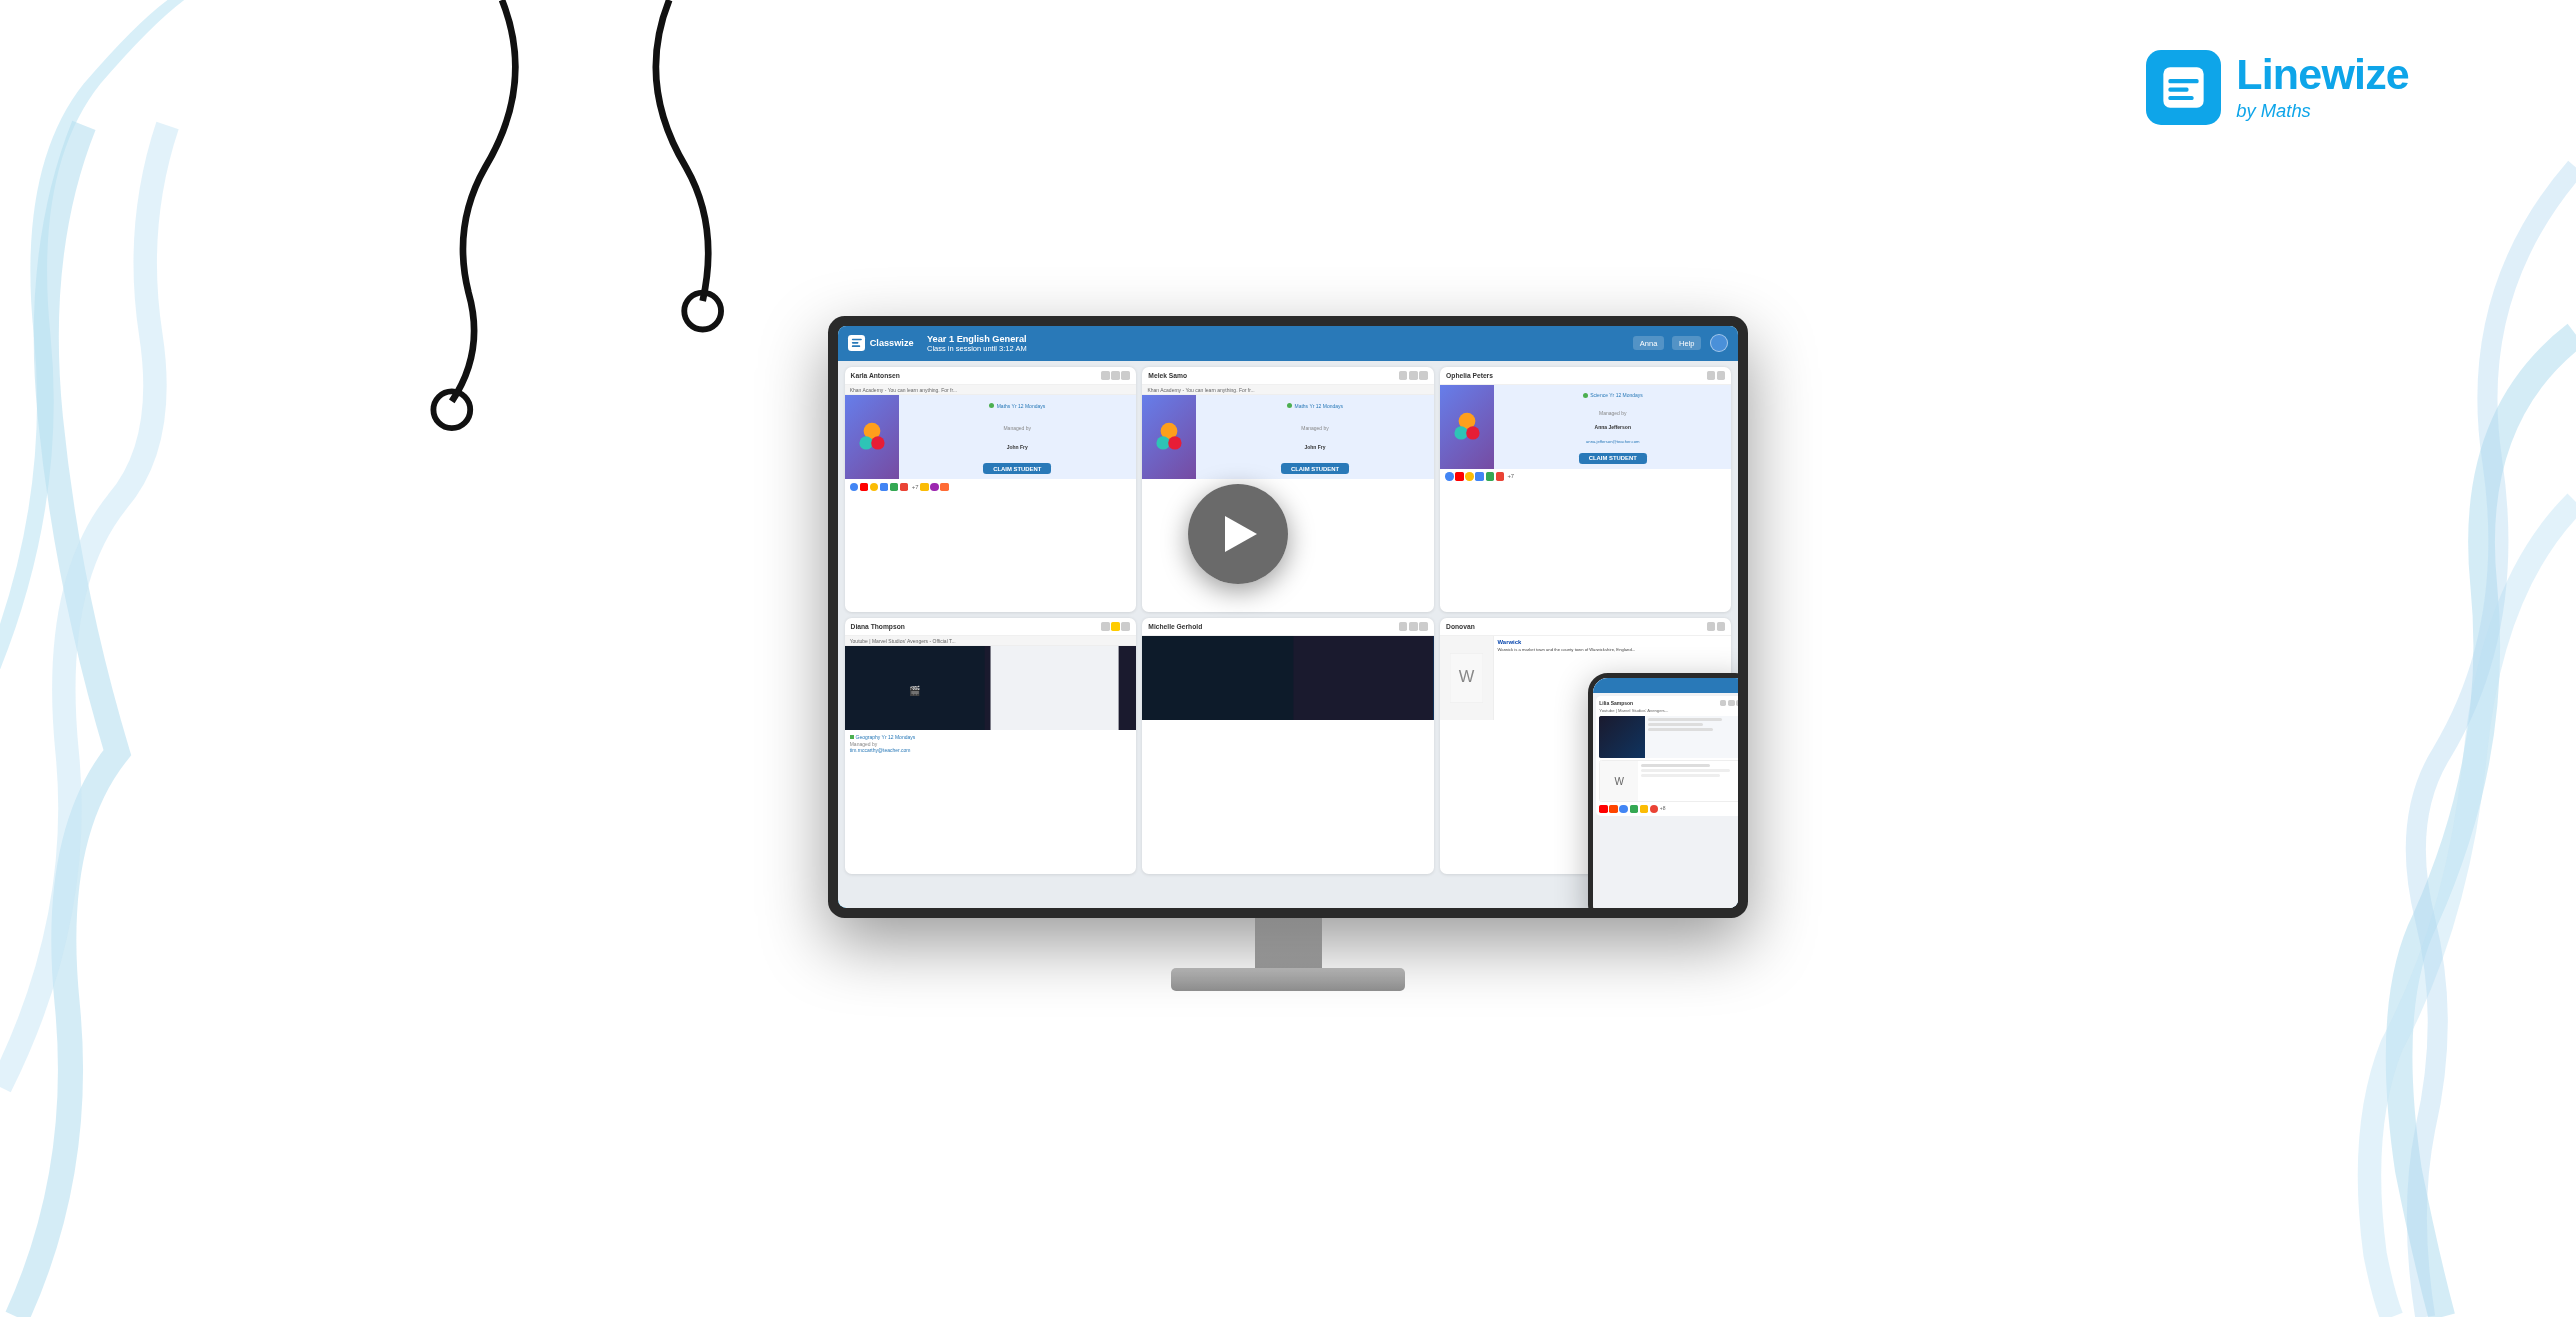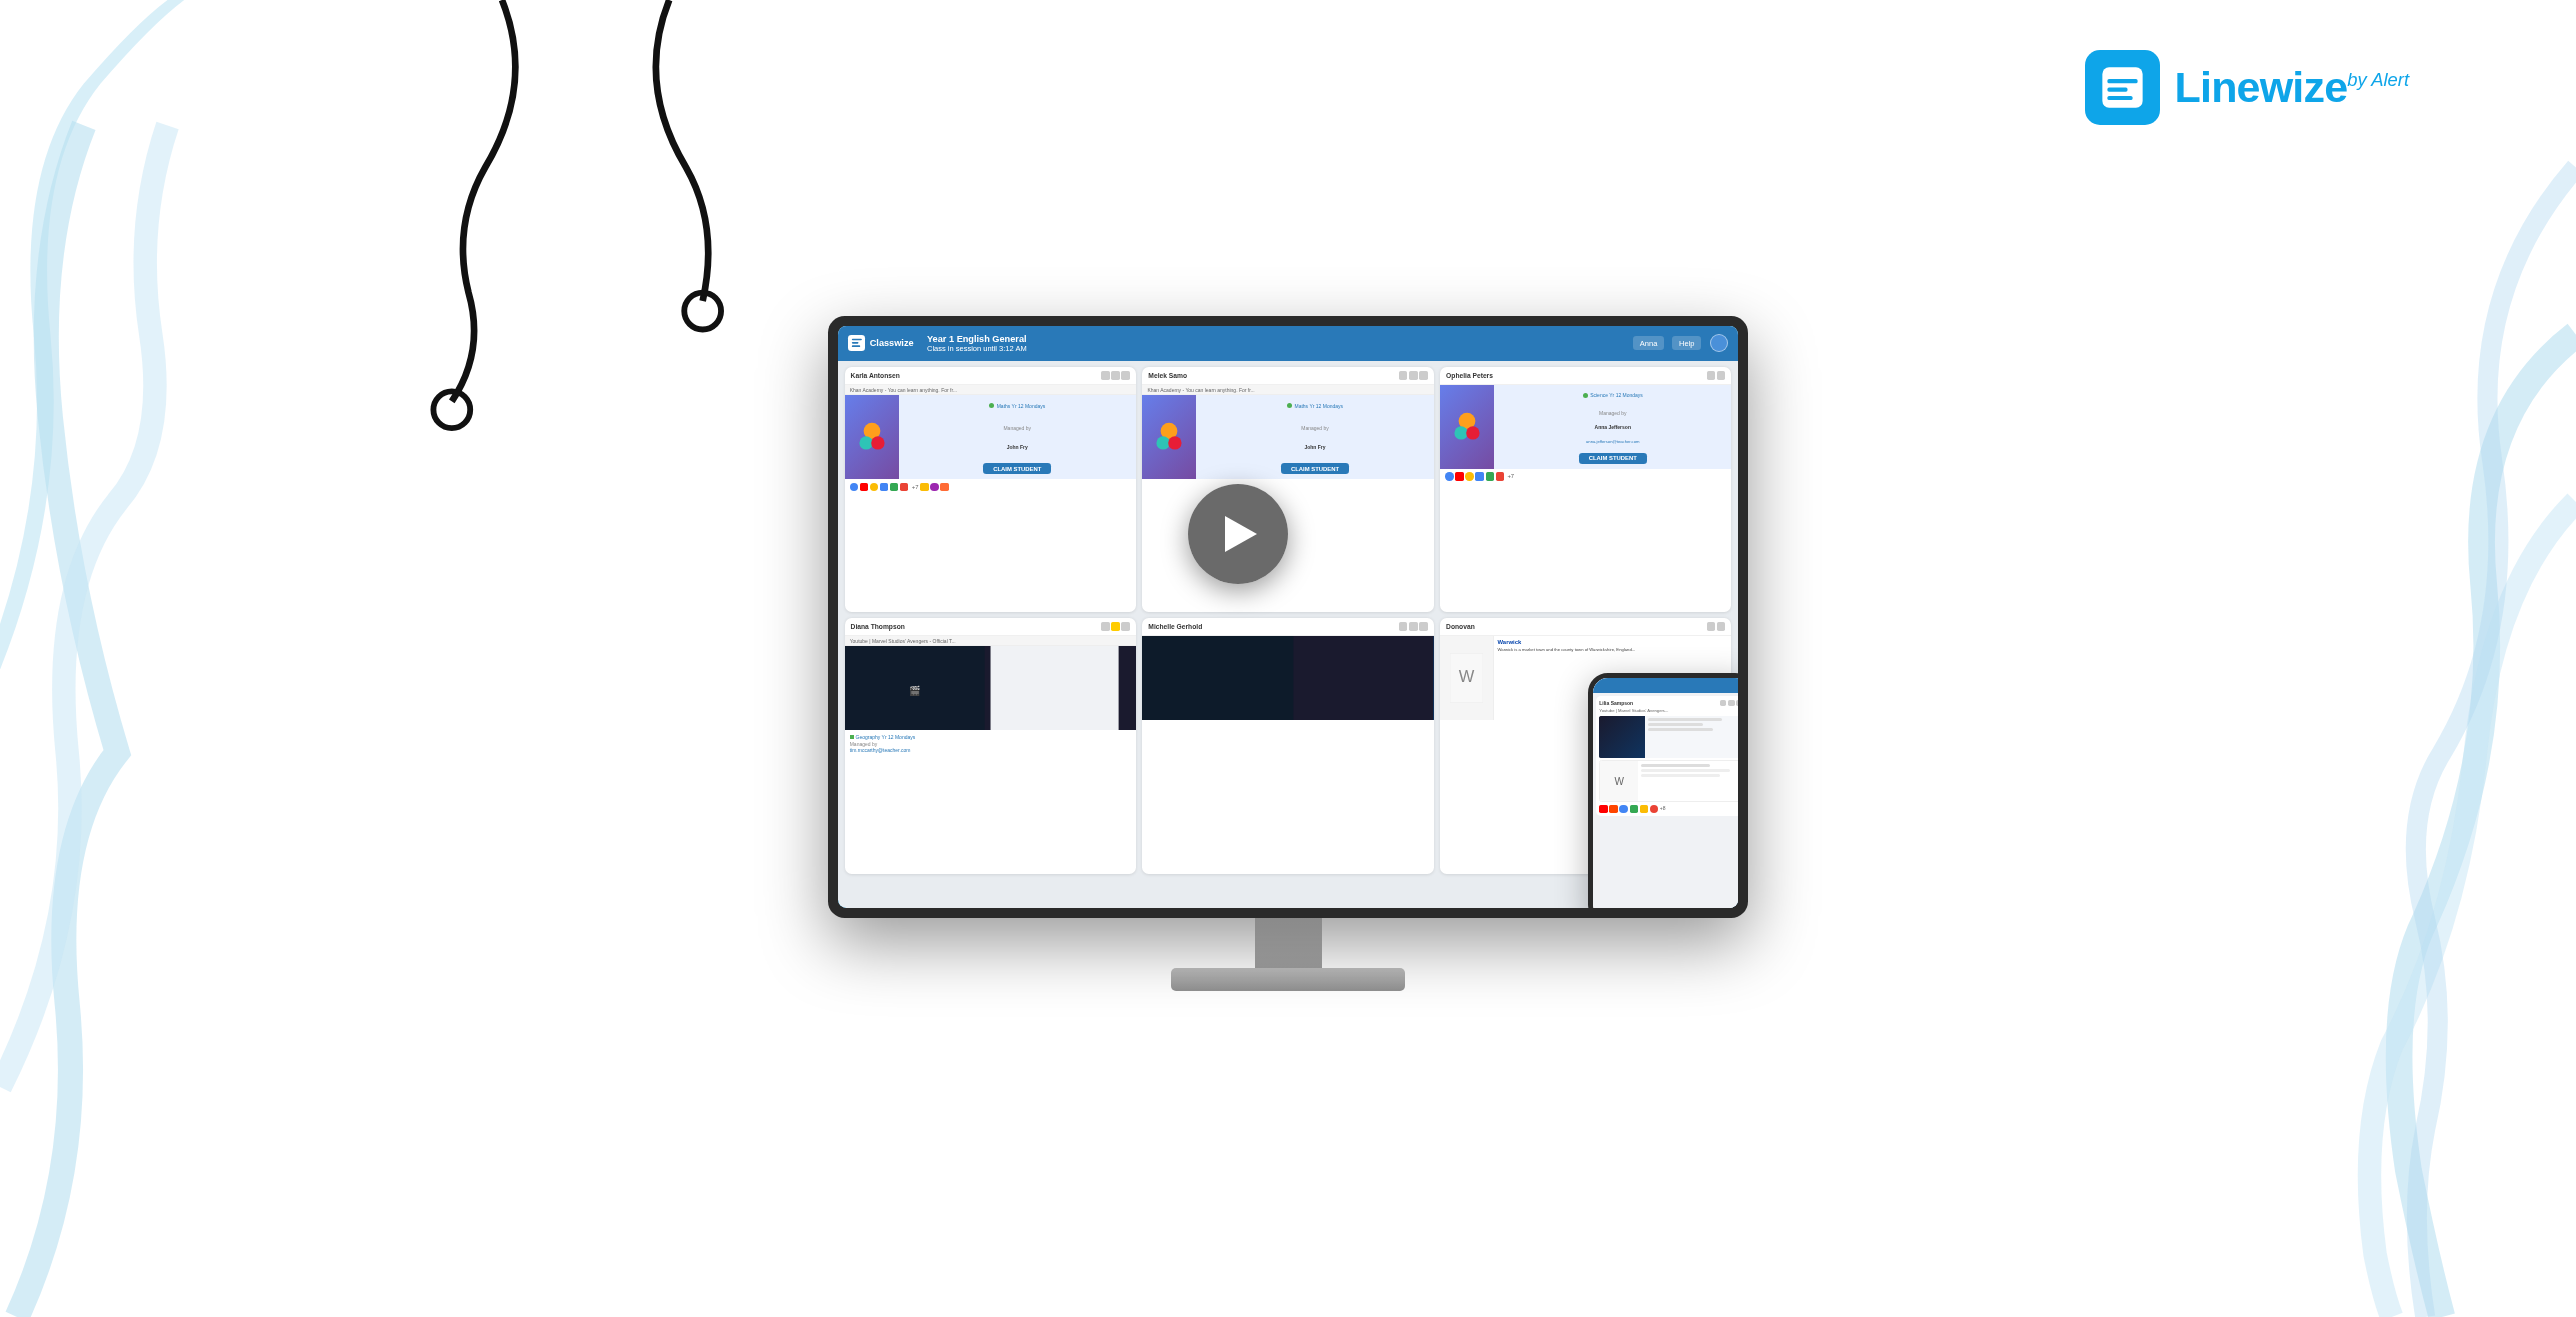--- a/index.html
+++ b/index.html
@@ -43,21 +43,21 @@
       justify-content: center;
     }
 
     .logo-icon-box svg {
       width: 47px;
       height: 47px;
     }
 
     .logo-text-group {
       display: flex;
-      flex-direction: row;
+      flex-direction: column;
     }
 
     .logo-name {
       font-size: 43px;
       font-weight: 700;
       color: #0ea5e9;
       line-height: 1;
       letter-spacing: -0.8px;
     }
 
@@ -522,21 +522,21 @@
   <div class="logo-icon-box">
     <svg viewBox="0 0 56 56" fill="none" xmlns="http://www.w3.org/2000/svg">
       <rect x="4" y="4" width="48" height="48" rx="8" fill="white"></rect>
       <rect x="10" y="18" width="36" height="5" rx="2" fill="#0ea5e9"></rect>
       <rect x="10" y="28" width="24" height="5" rx="2" fill="#0ea5e9"></rect>
       <rect x="10" y="38" width="30" height="5" rx="2" fill="#0ea5e9"></rect>
     </svg>
   </div>
   <div class="logo-text-group">
     <span class="logo-name">Linewize</span>
-    <span class="logo-sub">by Alert</span>
+    <span class="logo-sub">by Maths</span>
   </div>
 </div>
 
 <div class="main-content">
   <div class="monitor-wrapper">
 
     <div class="monitor">
       <div class="monitor-screen-border">
         <div class="monitor-screen">
 

